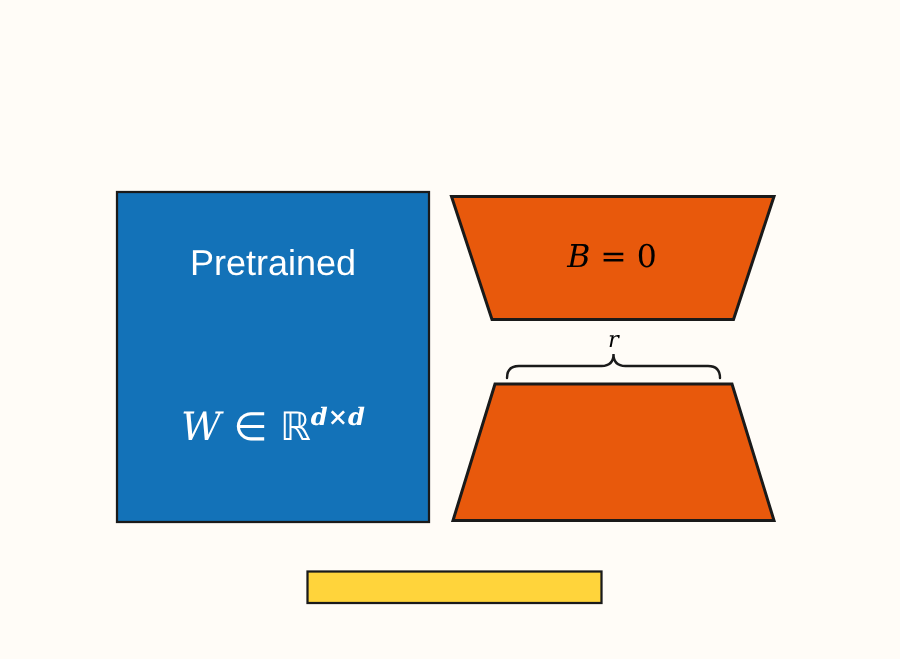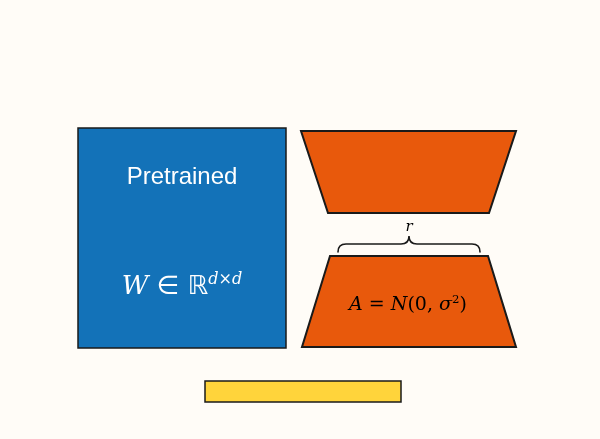--- a/index.html
+++ b/index.html
@@ -51,20 +51,21 @@
     font-style: normal;
   }
   .math-symbol {
     font-family: "DejaVu Sans", sans-serif;
     font-style: normal;
   }
   .sup {
     font-size: 0.62em;
     vertical-align: super;
     line-height: 0;
+    font-weight: bold;
   }
   .b-label {
     left: 300px;
     top: 159px;
     width: 216px;
     color: #000000;
     font-size: 21px;
     font-family: "DejaVu Serif", serif;
   }
   .r-label {
@@ -99,20 +100,20 @@
   </svg>
 
   <div class="overlay pretrained-title">
     <div>Pretrained</div>
   </div>
 
   <div class="overlay pretrained-formula">
     <span class="math-var">W</span><span class="math-symbol"> ∈ </span><span class="math-symbol">ℝ</span><span class="math-var sup">d×d</span>
   </div>
 
+  <div class="overlay b-label">
+    <span class="math-var">B</span><span class="math-upright"> = 0</span>
+  </div>
 
   <div class="overlay r-label">r</div>
 
-  <div class="overlay a-label">
-    <span class="math-var">A</span><span class="math-upright"> = </span><span class="math-var">N</span><span class="math-upright">(0, </span><span class="math-var">σ</span><span class="math-upright sup">2</span><span class="math-upright">)</span>
-  </div>
 
 </div>
 
 </body></html>

